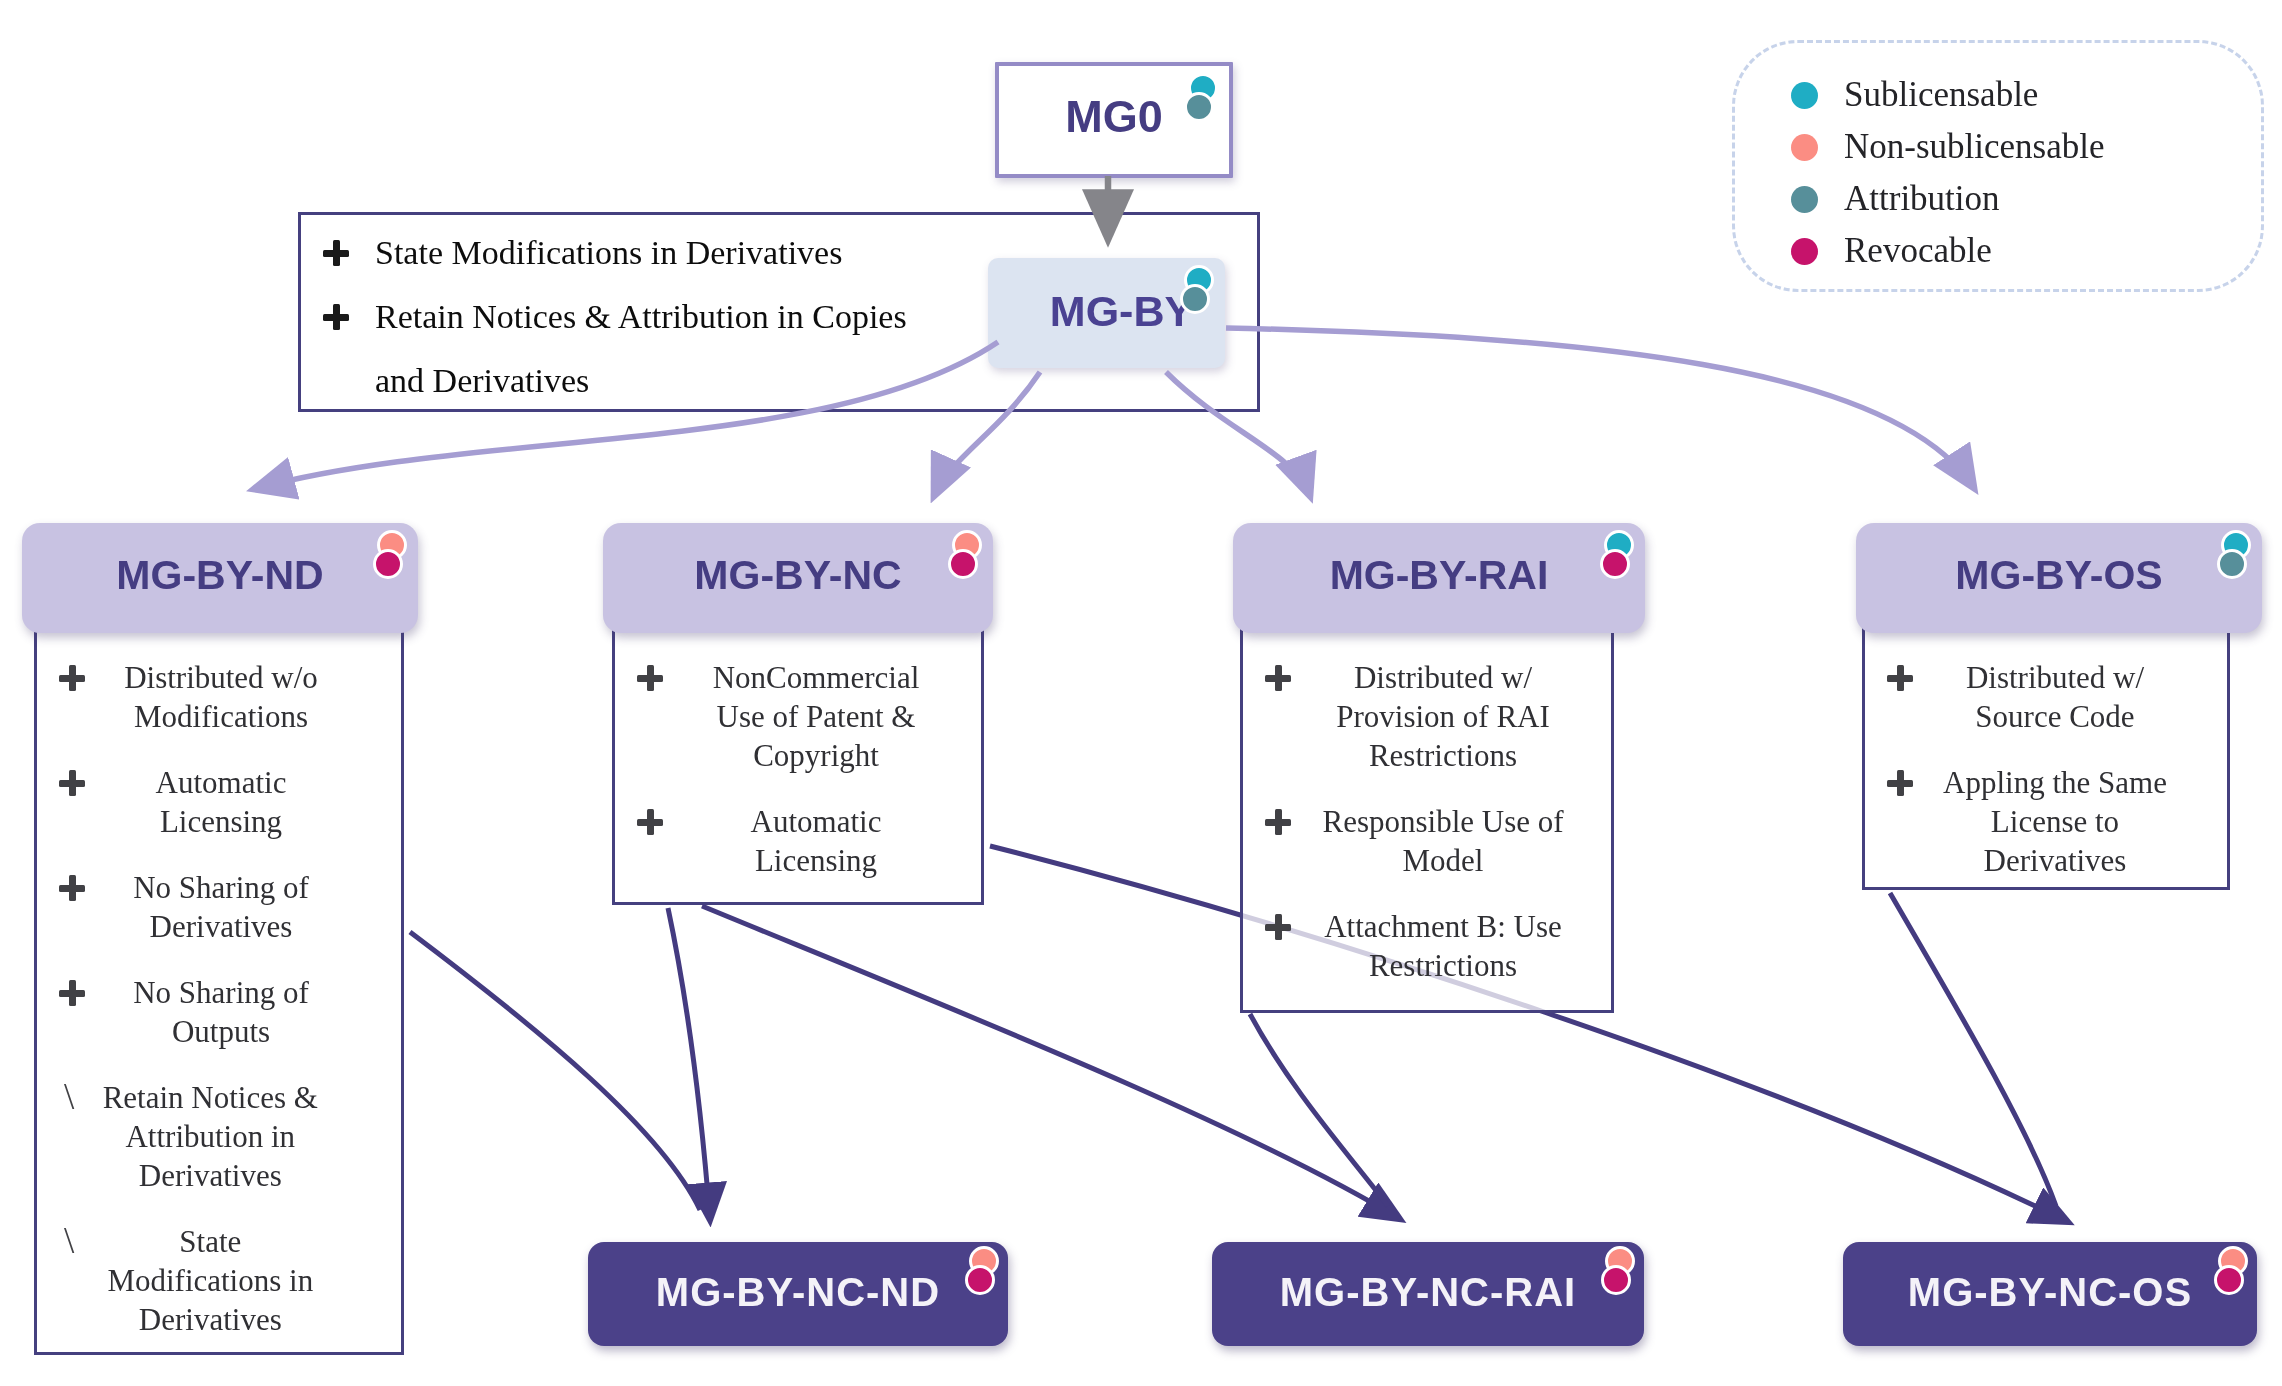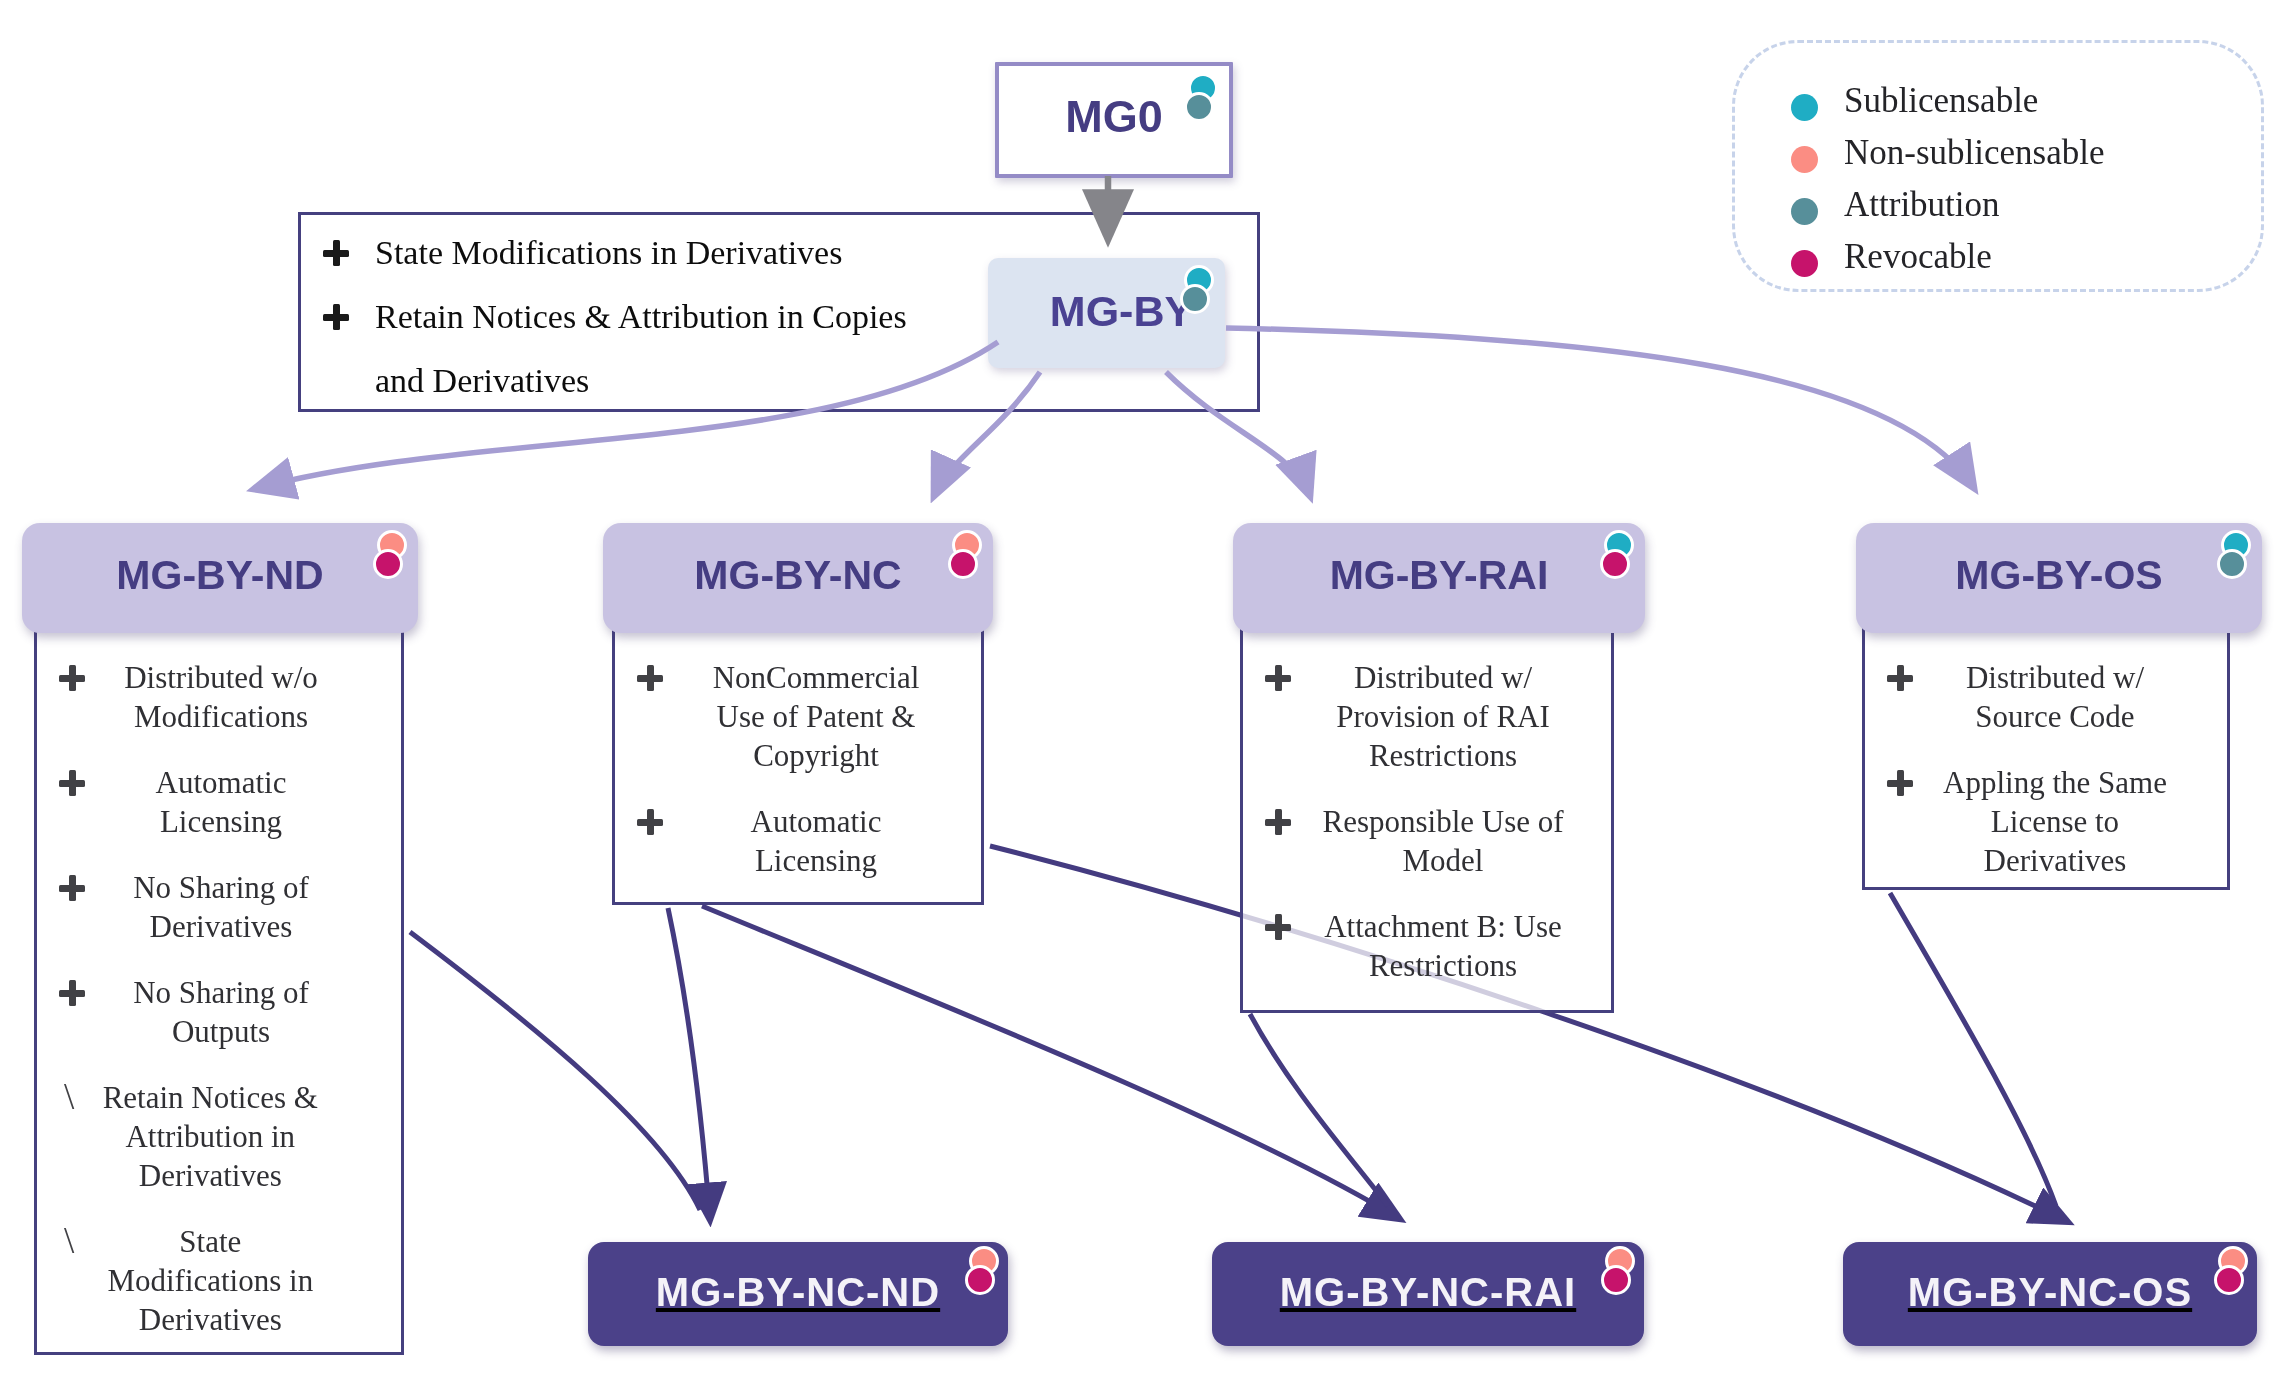--- a/index.html
+++ b/index.html
@@ -27,21 +27,21 @@
 
   
   #annotation-box{left:298px;top:212px;width:962px;height:200px;background:#fff;
                   border:3px solid #45407f;z-index:0;box-sizing:border-box;}
   #annotation-box .items{position:absolute;left:22px;top:6px;width:620px;}
 
   
   #legend{left:1732px;top:40px;width:532px;height:252px;background:#fff;
           border:3.5px dashed #c7d3ea;border-radius:66px;z-index:2;box-sizing:border-box;
           padding:26px 0 0 56px;}
-  .legend-row{display:flex;align-items:flex-end;height:52px;}
+  .legend-row{display:flex;align-items:center;height:52px;}
   .legend-dot{width:27px;height:27px;border-radius:50%;margin-right:26px;flex:0 0 auto;}
   .legend-label{font:35px/40px "Liberation Serif",serif;color:#242428;}
 
   
   .hdr{position:absolute;top:523px;height:110px;background:#c8c2e2;border-radius:18px;
        z-index:3;box-shadow:2px 5px 10px rgba(70,60,110,.3);}
   .hdr .node-title{line-height:104px;font-size:41px;}
   #hdr-nd{left:22px;width:396px;}
   #hdr-nc{left:603px;width:390px;}
   #hdr-rai{left:1233px;width:412px;}
@@ -66,21 +66,21 @@
   .li-text{font:31px/39px "Liberation Serif",serif;color:#303034;max-width:var(--tw,260px);}
 
   
   .ann .li-row{margin-bottom:0;}
   .ann .li-text{font:34px/64px "Liberation Serif",serif;color:#0d0d0d;max-width:545px;}
   .ann .bullet-plus{margin-top:19px;background:transparent;}
   .ann .bullet-plus::before,.ann .bullet-plus::after{background:#1a1a1a;}
 
   
   .lvl3{position:absolute;top:1242px;height:104px;background:#4b4189;border-radius:16px;
-        z-index:3;box-shadow:2px 5px 10px rgba(60,50,100,.35);text-decoration:underline;}
+        z-index:3;box-shadow:2px 5px 10px rgba(60,50,100,.35);}
   .lvl3 .node-title{line-height:100px;font-size:40px;color:#f4f2f8;letter-spacing:1px;}
   #lvl3-ncnd {left:588px;width:420px;}
   #lvl3-ncrai{left:1212px;width:432px;}
   #lvl3-ncos {left:1843px;width:414px;}
   .lvl3 .dots{right:8px;top:4px;}
 
   
   svg.arrows{position:absolute;left:0;top:0;pointer-events:none;}
   #arrows-under{z-index:1;}
   #arrows-over{z-index:9;}

